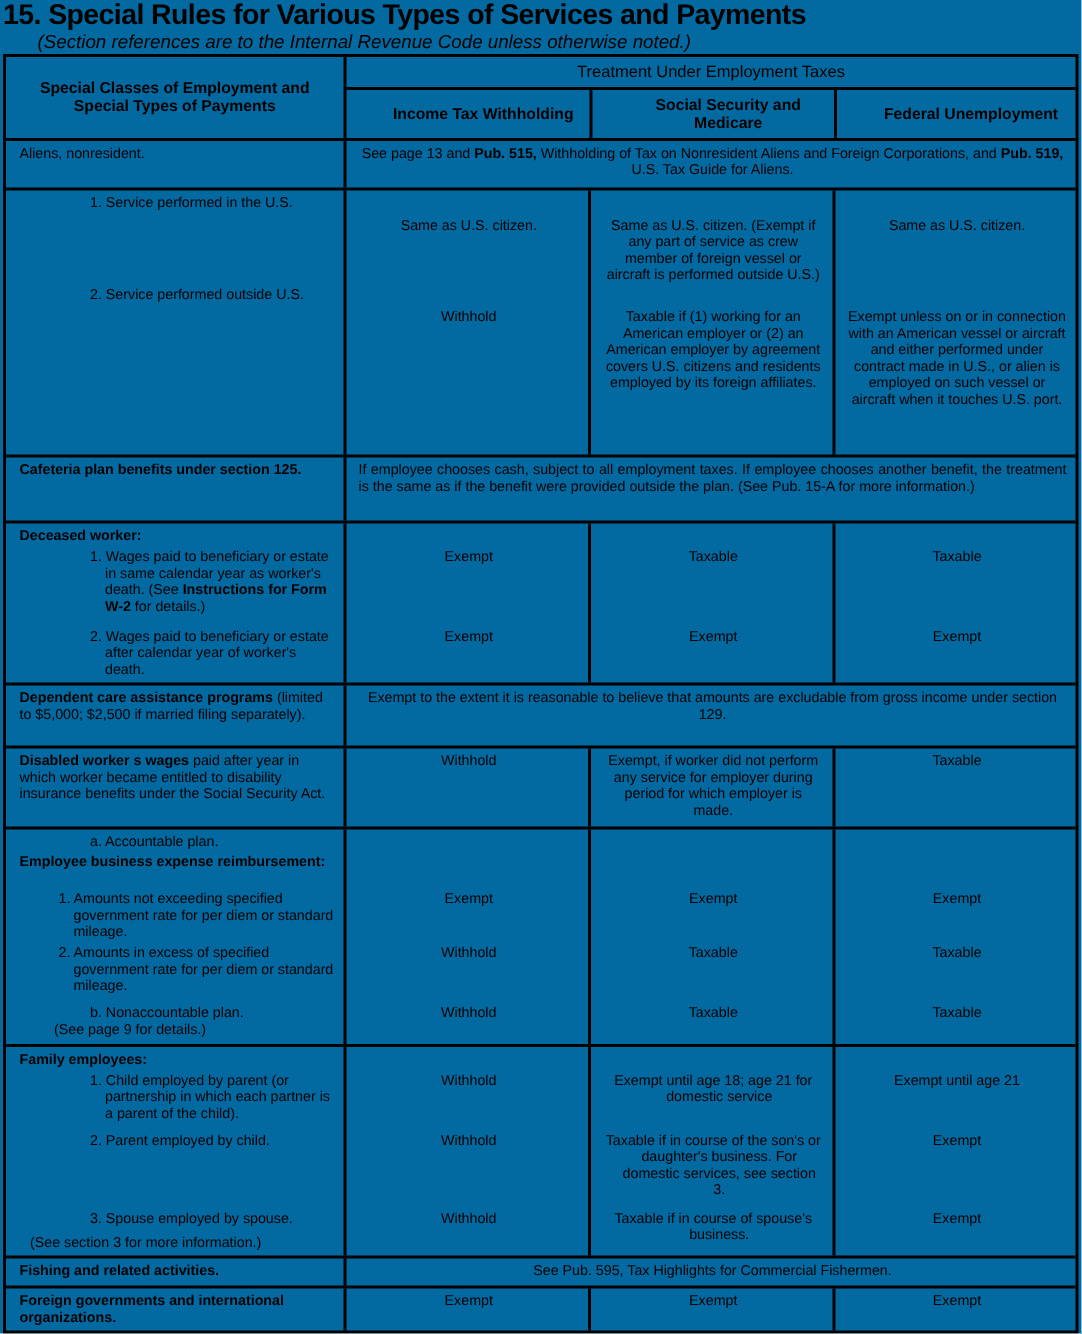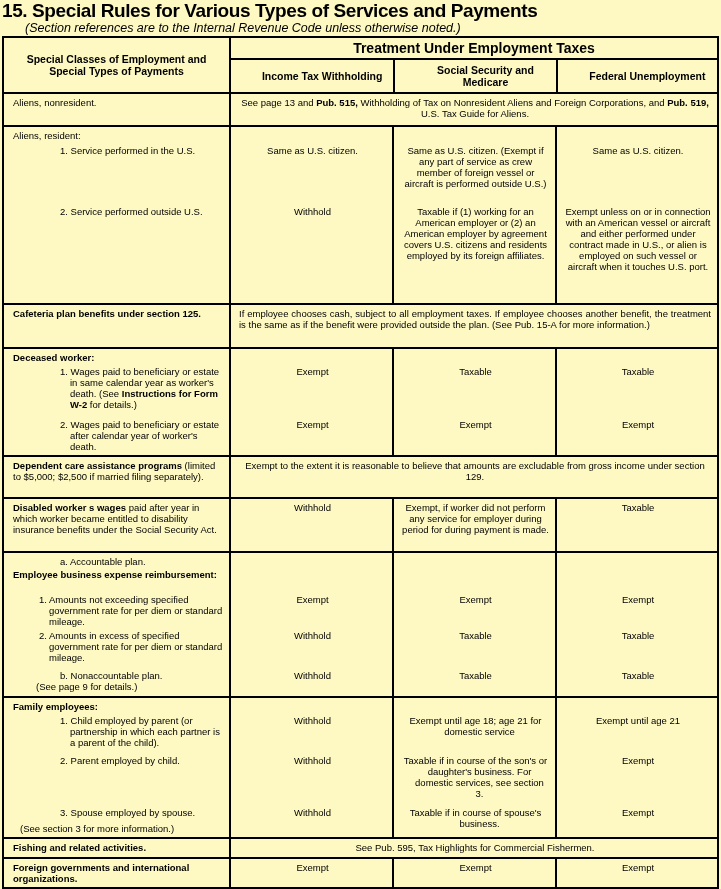--- a/index.html
+++ b/index.html
@@ -1,32 +1,32 @@
 <!DOCTYPE html>
 <html><head>
 <meta charset="utf-8">
 <style>
   * { margin:0; padding:0; box-sizing:border-box; }
   html,body { width:721px; height:889px; background:#fff; color:#000; overflow:hidden;
               font-family:"Liberation Sans","DejaVu Sans",sans-serif; }
-  #page { position:relative; width:721px; height:889px; background:#fef9c3; }
+  #page { position:relative; width:721px; height:889px; background:#0369a1; }
 
   .title { position:absolute; left:2px; top:0px; font-size:19px; font-weight:bold; letter-spacing:-0.4px; }
   .subtitle { position:absolute; left:25px; top:21px; font-size:12.5px; font-style:italic; }
 
   .tbl { position:absolute; left:2px; top:36px; width:717px; border:2px solid #000;
          font-size:9.5px; line-height:11px; }
 
   
   .hdrow { display:flex; }
   .hcol1 { width:225px; display:flex; align-items:center; justify-content:center;
            text-align:center; font-weight:bold; font-size:10.5px; line-height:12px; padding:2px 10px; }
   .hright { width:488px; border-left:2px solid #000; }
   .hgroup { height:22px; border-bottom:2px solid #000; display:flex; align-items:center;
-            justify-content:center; font-weight:bold; font-size:14px; }
+            justify-content:center; font-weight:normal; font-size:11px; }
   .hsubs { display:flex; height:32px; }
   .hsub { display:flex; align-items:center; justify-content:center; text-align:center;
           font-weight:bold; font-size:10.5px; line-height:12px;padding-left:20px; }
   .hsub.s1 { width:163px; }
   .hsub.s2 { width:163px; border-left:2px solid #000; }
   .hsub.s3 { width:162px; border-left:2px solid #000; }
 
   
   .rg { border-top:2px solid #000; display:grid; }
   .g4 { grid-template-columns:225px 163px 163px 162px; }
@@ -62,21 +62,20 @@
       </div>
     </div>
 
     <div class="rg g2" style="min-height:33px">
       <div class="c">Aliens, nonresident.</div>
       <div class="bl">See page 13 and <b>Pub. 515,</b> Withholding of Tax on Nonresident Aliens and Foreign Corporations, and <b>Pub. 519,</b> U.S. Tax Guide for Aliens.</div>
     </div>
 
     <div class="rg g4" style="min-height:178px">
       <div class="c">
-        <div class="blk" style="height:15px">Aliens, resident:</div>
         <div class="blk hang" style="height:61px">1. Service performed in the U.S.</div>
         <div class="blk hang">2. Service performed outside U.S.</div>
       </div>
       <div class="bl">
         <div class="blk" style="height:15px"></div>
         <div class="blk" style="height:61px">Same as U.S. citizen.</div>
         <div class="blk">Withhold</div>
       </div>
       <div class="bl">
         <div class="blk" style="height:15px"></div>
@@ -119,21 +118,21 @@
     </div>
 
     <div class="rg g2" style="min-height:42px">
       <div class="c"><b>Dependent care assistance programs</b> (limited to $5,000; $2,500 if married filing separately).</div>
       <div class="bl">Exempt to the extent it is reasonable to believe that amounts are excludable from gross income under section 129.</div>
     </div>
 
     <div class="rg g4" style="min-height:54px">
       <div class="c"><b>Disabled worker s wages</b> paid after year in which worker became entitled to disability insurance benefits under the Social Security Act.</div>
       <div class="bl">Withhold</div>
-      <div class="bl">Exempt, if worker did not perform any service for employer during period for during payment is made.</div>
+      <div class="bl">Exempt, if worker did not perform any service for employer during period for which employer is made.</div>
       <div class="bl">Taxable</div>
     </div>
 
     <div class="rg g4" style="min-height:145px">
       <div class="c">
         <div class="blk hang" style="height:13px">a. Accountable plan.</div>
         <div class="blk b" style="height:25px">Employee business expense reimbursement:</div>
         <div class="blk hang2" style="height:36px">1. Amounts not exceeding specified government rate for per diem or standard mileage.</div>
         <div class="blk hang2" style="height:40px">2. Amounts in excess of specified government rate for per diem or standard mileage.</div>
         <div class="blk hang">b. Nonaccountable plan.</div>

